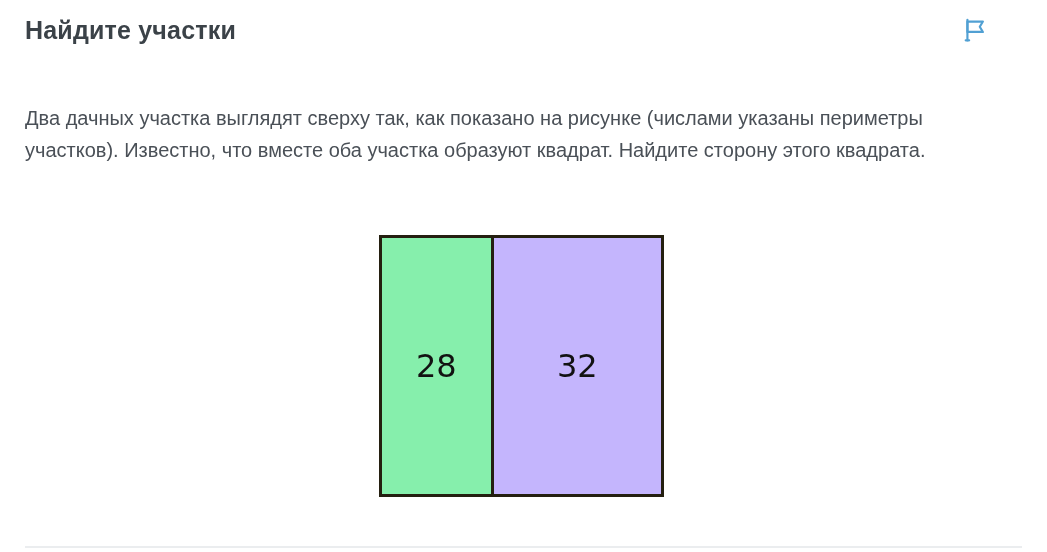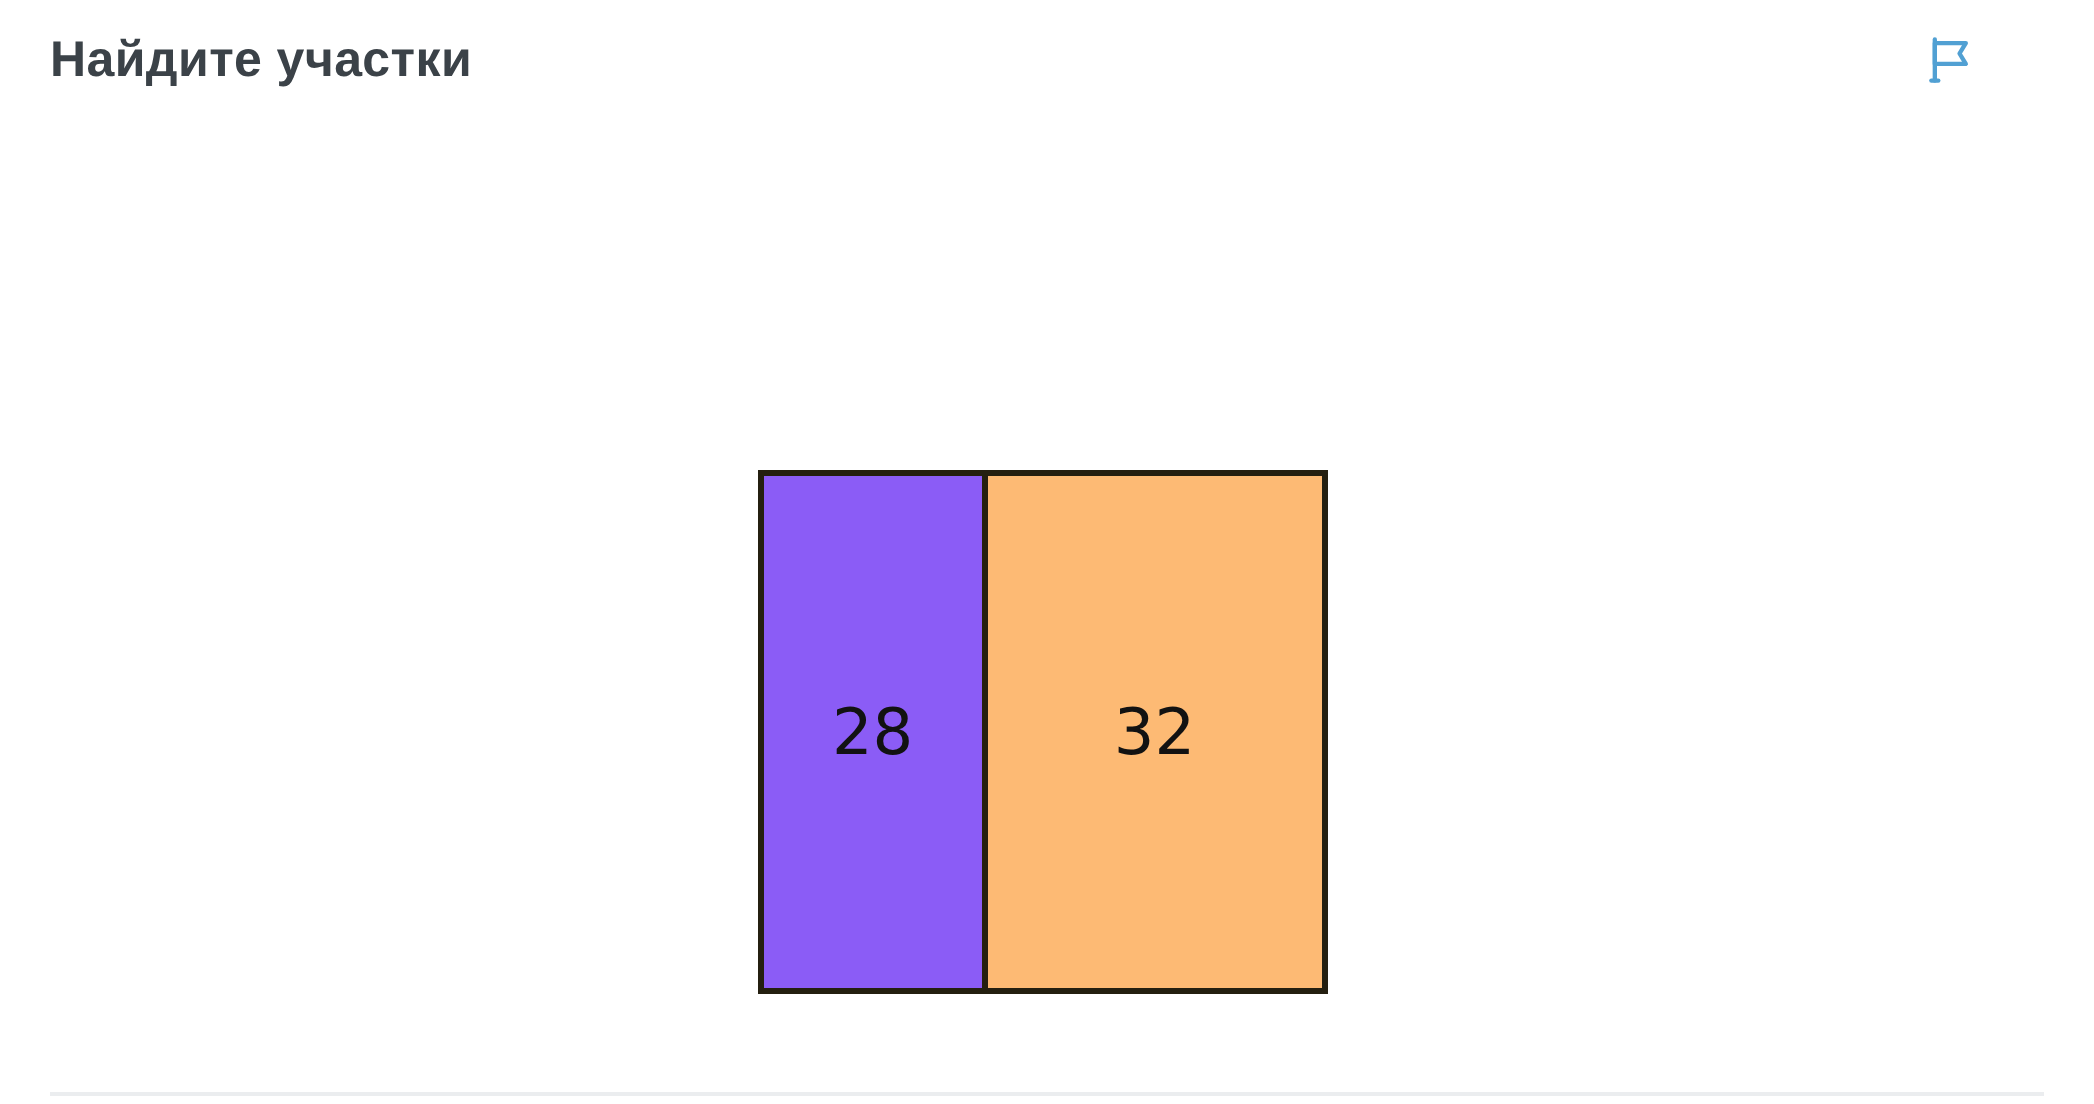--- a/index.html
+++ b/index.html
@@ -78,25 +78,26 @@
   <button class="flag-button" title="">
     <span>
       <svg width="26" height="26" viewBox="0 0 24 24" fill="none">
         <path d="M5 2.5 V21.5" stroke="#51a0d3" stroke-width="2" stroke-linecap="round"></path>
         <path d="M3.4 21.5 H6.6" stroke="#51a0d3" stroke-width="2" stroke-linecap="round"></path>
         <path d="M5 4.2 H19.3 L16.4 9 L19.3 13.8 H5 Z" stroke="#51a0d3" stroke-width="2" stroke-linejoin="round" fill="none"></path>
       </svg>
     </span>
   </button>
 
+  <p class="task-text">Два дачных участка выглядят сверху так, как показано на рисунке (числами указаны периметры участков). Известно, что вместе оба участка образуют квадрат. Найдите сторону этого квадрата.</p>
 
   <div class="figure">
-    <div class="plot plot-left" style="background-color: #8b5cf6;">
+    <div class="plot plot-left" style="background-color: #86efac;">
       <span class="plot-label">28</span>
     </div>
-    <div class="plot plot-right" style="background-color: #fdba74;">
+    <div class="plot plot-right" style="background-color: #c4b5fd;">
       <span class="plot-label">32</span>
     </div>
   </div>
 
   <div class="bottom-divider" style="background-color: rgb(235, 237, 239);"></div>
 
 </div>
 
 </body></html>

